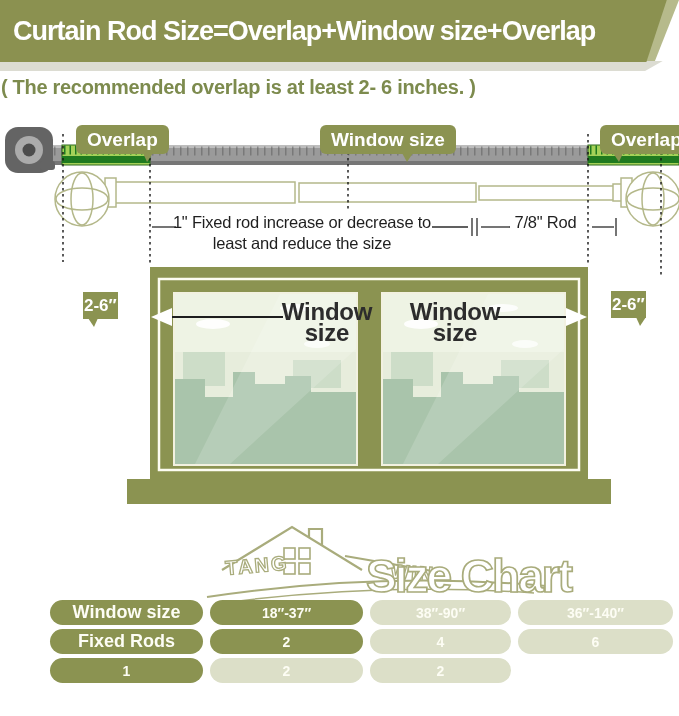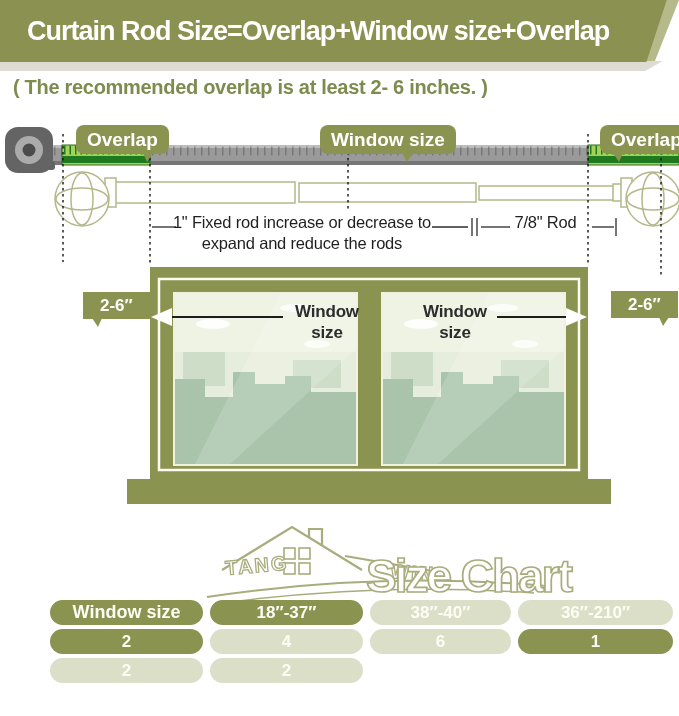--- a/index.html
+++ b/index.html
@@ -9,58 +9,58 @@
   
   .header-wrap{position:absolute;left:0;top:0;width:679px;height:74px;}
   .header-back{position:absolute;left:0;top:0;width:679px;height:62px;background:#b6ba8b;
                clip-path:polygon(0 0,100% 0,96.4% 100%,0 100%);}
   .header-shadow{position:absolute;left:0;top:61px;width:679px;height:10px;background:#dcdcd2;
                clip-path:polygon(0 0,97.6% 0,95% 100%,0 100%);}
   .header-main{position:absolute;left:0;top:0;width:679px;height:62px;background:#8b9150;
                clip-path:polygon(0 0,98.2% 0,95.2% 100%,0 100%);
                display:flex;align-items:center;}
   .header-title{color:#ffffff;font-size:27px;font-weight:700;letter-spacing:-1px;
-                padding-left:27px;white-space:nowrap;}
-
-  
-  .subtitle{position:absolute;left:13px;top:76px;font-size:20px;font-weight:700;
+                padding-left:13px;white-space:nowrap;}
+
+  
+  .subtitle{position:absolute;left:1px;top:76px;font-size:20px;font-weight:700;
             color:#7d8b4e;letter-spacing:-0.3px;}
 
   
   .diagram-svg{position:absolute;left:0;top:0;width:679px;height:716px;}
 
   
   .tag{position:absolute;background:#8b9351;color:#fff;font-weight:700;text-align:center;
        border-radius:6px;line-height:1;}
   .tag .tail{position:absolute;width:0;height:0;}
-  .tag-big{font-size:19px;padding:5px 11px;border-radius:8px;}
-  .tag-small{font-size:17px;padding:5px 17px;border-radius:0;}
+  .tag-big{font-size:19px;padding:5px 11px;}
+  .tag-small{font-size:17px;padding:5px 1px;border-radius:0;}
   .tail-dr{bottom:-8px;left:72%;border-left:4px solid transparent;border-right:6px solid transparent;
            border-top:9px solid #8b9351;}
   .tail-dc{bottom:-8px;left:60%;border-left:5px solid transparent;border-right:6px solid transparent;
            border-top:9px solid #8b9351;}
   .tail-dl{bottom:-8px;left:14%;border-left:6px solid transparent;border-right:4px solid transparent;
            border-top:9px solid #8b9351;}
 
   
   .note{position:absolute;color:#1f1f1f;text-align:center;font-size:16.5px;line-height:21px;
         letter-spacing:-0.2px;}
-  .pane-label{position:absolute;color:#2c2c2c;font-size:17px;font-weight:600;
+  .pane-label{position:absolute;color:#2c2c2c;font-size:24px;font-weight:600;
               text-align:center;line-height:21px;letter-spacing:-0.2px;}
 
   
   .size-table{position:absolute;left:50px;top:600px;display:grid;
               grid-template-columns:153px 153px 141px 155px;
               grid-template-rows:repeat(4,25px);column-gap:7px;row-gap:4px;}
   .cell{border-radius:13px;color:#fdfdf4;font-weight:700;display:flex;
         align-items:center;justify-content:center;}
   .cell.dark{background:#8b9351;}
   .cell.light{background:#dcdfc8;}
   .cell.rowlabel{font-size:18px;}
-  .cell.value{font-size:17px;}
+  .cell.value{font-size:14px;}
 </style>
 </head>
 <body>
 
 <div class="stage">
 
   <div class="header-wrap">
     <div class="header-back"></div>
     <div class="header-shadow"></div>
     <div class="header-main">
@@ -218,42 +218,43 @@
     <span>2-6″</span>
     <span class="tail tail-dl"></span>
   </div>
   <div class="tag tag-small" style="left:611px;top:291px;">
     <span>2-6″</span>
     <span class="tail tail-dr"></span>
   </div>
 
   <div class="note" style="left:168px;top:212px;width:268px;">
     <div>1" Fixed rod increase or decrease to</div>
-    <div>expand and reduce the rods</div>
+    <div>least and reduce the size</div>
   </div>
   <div class="note" style="left:483px;top:212px;width:125px;">
     <div>7/8" Rod</div>
   </div>
 
   <div class="pane-label" style="left:272px;top:301px;width:110px;">
     <div>Window</div>
     <div>size</div>
   </div>
   <div class="pane-label" style="left:400px;top:301px;width:110px;">
     <div>Window</div>
     <div>size</div>
   </div>
 
   <div class="size-table">
     <div class="cell dark rowlabel">Window size</div>
     <div class="cell dark value">18″-37″</div>
-    <div class="cell light value">38″-40″</div>
-
-    <div class="cell light value">36″-210″</div>
-
+    <div class="cell light value">38″-90″</div>
+
+    <div class="cell light value">36″-140″</div>
+
+    <div class="cell dark rowlabel">Fixed Rods</div>
     <div class="cell dark value">2</div>
     <div class="cell light value">4</div>
     <div class="cell light value">6</div>
 
     <div class="cell dark value">1</div>
     <div class="cell light value">2</div>
     <div class="cell light value">2</div>
   </div>
 
 </div>

